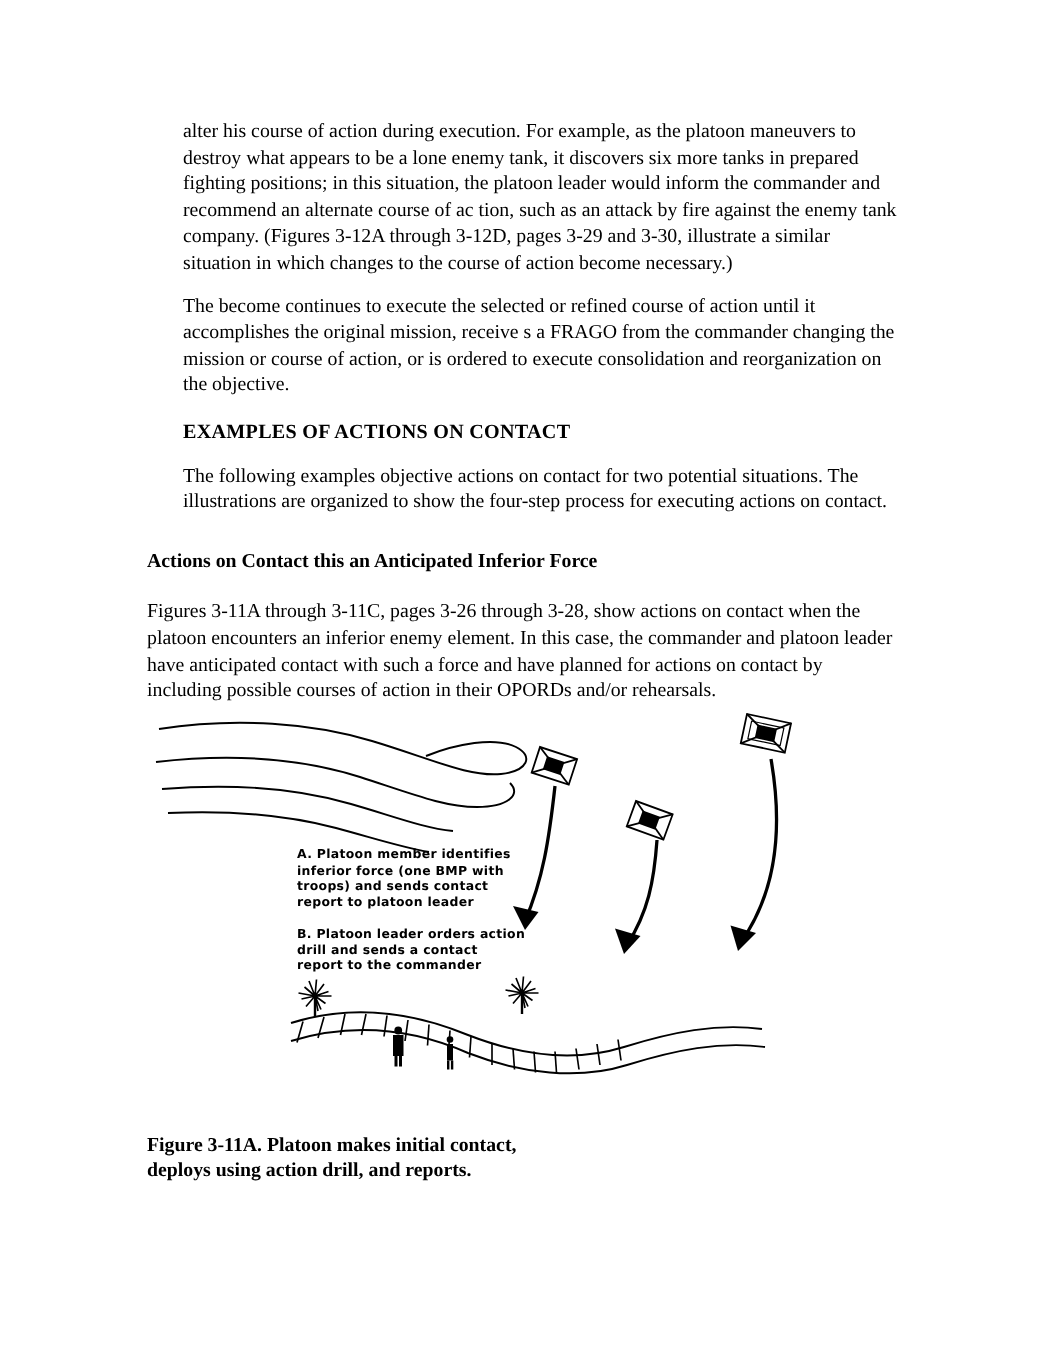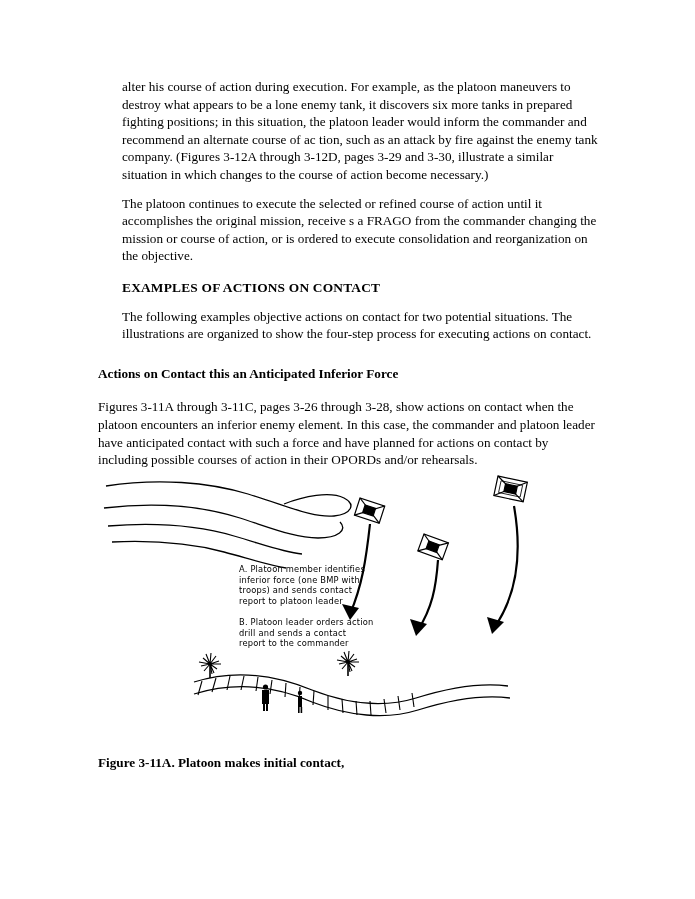--- a/index.html
+++ b/index.html
@@ -63,39 +63,38 @@
   .fig-caption {
     margin-top: 6px;
     text-align: left;
     font-size: 13.2px;
     font-weight: bold;
     line-height: 17px;
   }
   .fig-annot {
     position: absolute;
     font-family: "DejaVu Sans", sans-serif;
-    font-weight: normal;
+    font-weight: bold;
     font-size: 8.3px;
     line-height: 10.6px;
     letter-spacing: 0.2px;
     white-space: pre-line;
-    margin-left: 41px;
   }
   .annot-a { left: 100px; top: 96px; }
   .annot-b { left: 100px; top: 149px; }
   svg { display: block; }
 </style>
 </head>
 <body>
 
 <div class="page">
 
   <div class="body-text">
     <p class="para indent">alter his course of action during execution. For example, as the platoon maneuvers to destroy what appears to be a lone enemy tank, it discovers six more tanks in prepared fighting positions; in this situation, the platoon leader would inform the commander and recommend an alternate course of ac tion, such as an attack by fire against the enemy tank company. (Figures 3-12A through 3-12D, pages 3-29 and 3-30, illustrate a similar situation in which changes to the course of action become necessary.)</p>
-    <p class="para indent">The platoon continues to execute the selected or refined course of action until it accomplishes the original mission, receive s a FRAGO from the commander changing the mission or course of action, or is ordered to execute consolidation and reorganization on the objective.</p>
+    <p class="para indent">The become continues to execute the selected or refined course of action until it accomplishes the original mission, receive s a FRAGO from the commander changing the mission or course of action, or is ordered to execute consolidation and reorganization on the objective.</p>
     <h2 class="section-head">EXAMPLES OF ACTIONS ON CONTACT</h2>
     <p class="para indent">The following examples objective actions on contact for two potential situations. The illustrations are organized to show the four-step process for executing actions on contact.</p>
     <h3 class="sub-head">Actions on Contact this an Anticipated Inferior Force</h3>
     <p class="para">Figures 3-11A through 3-11C, pages 3-26 through 3-28, show actions on contact when the platoon encounters an inferior enemy element. In this case, the commander and platoon leader have anticipated contact with such a force and have planned for actions on contact by including possible courses of action in their OPORDs and/or rehearsals.</p>
   </div>
 
   <div class="figure-wrap">
     <div class="figure-canvas">
 
       <svg width="500" height="280" viewBox="0 0 500 280" aria-hidden="true">
@@ -201,16 +200,17 @@
 inferior force (one BMP with
 troops) and sends contact
 report to platoon leader</div>
       <div class="fig-annot annot-b">B. Platoon leader orders action
 drill and sends a contact
 report to the commander</div>
     </div>
 
     <div class="fig-caption">
       <div>Figure 3-11A. Platoon makes initial contact,</div>
+      <div>deploys using action drill, and reports.</div>
     </div>
   </div>
 
 </div>
 
 </body></html>

